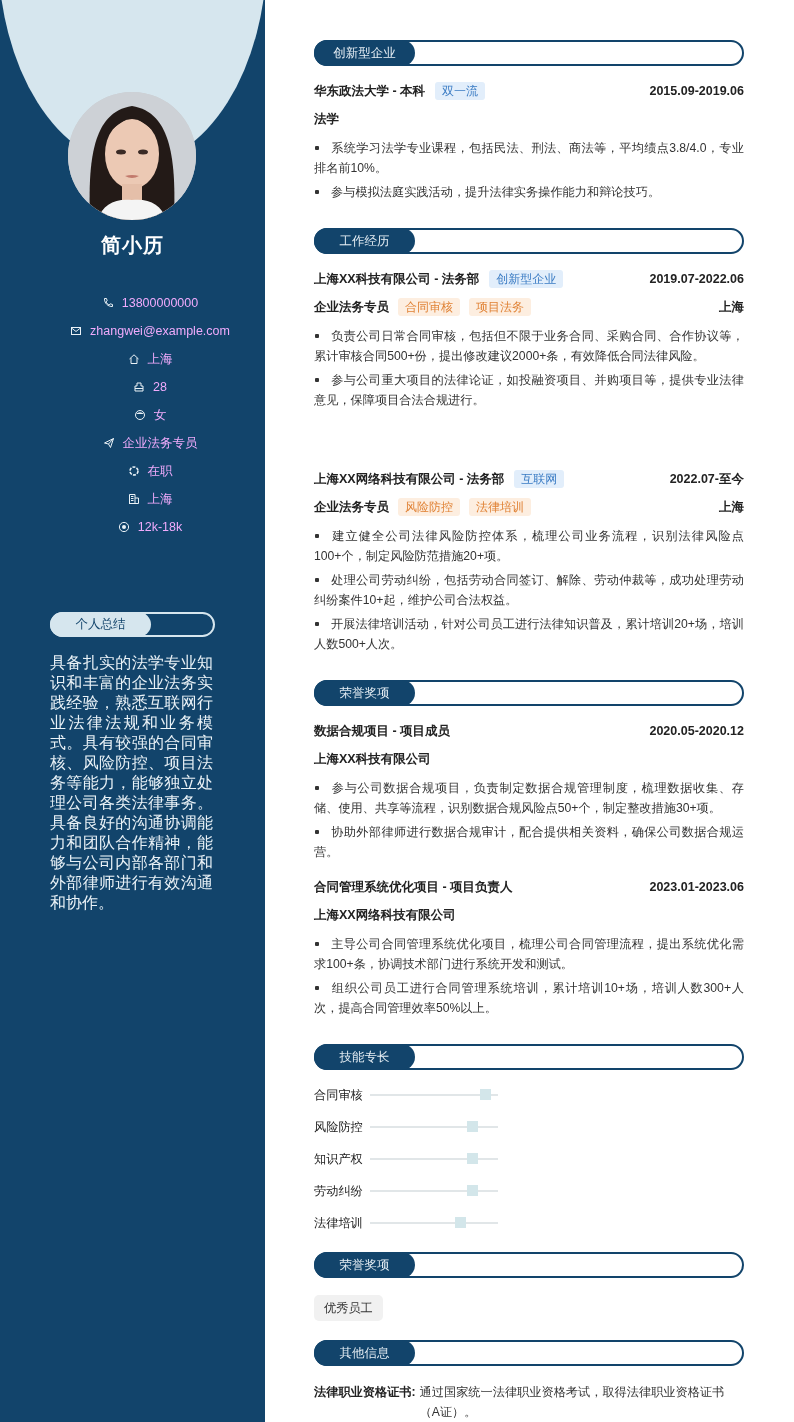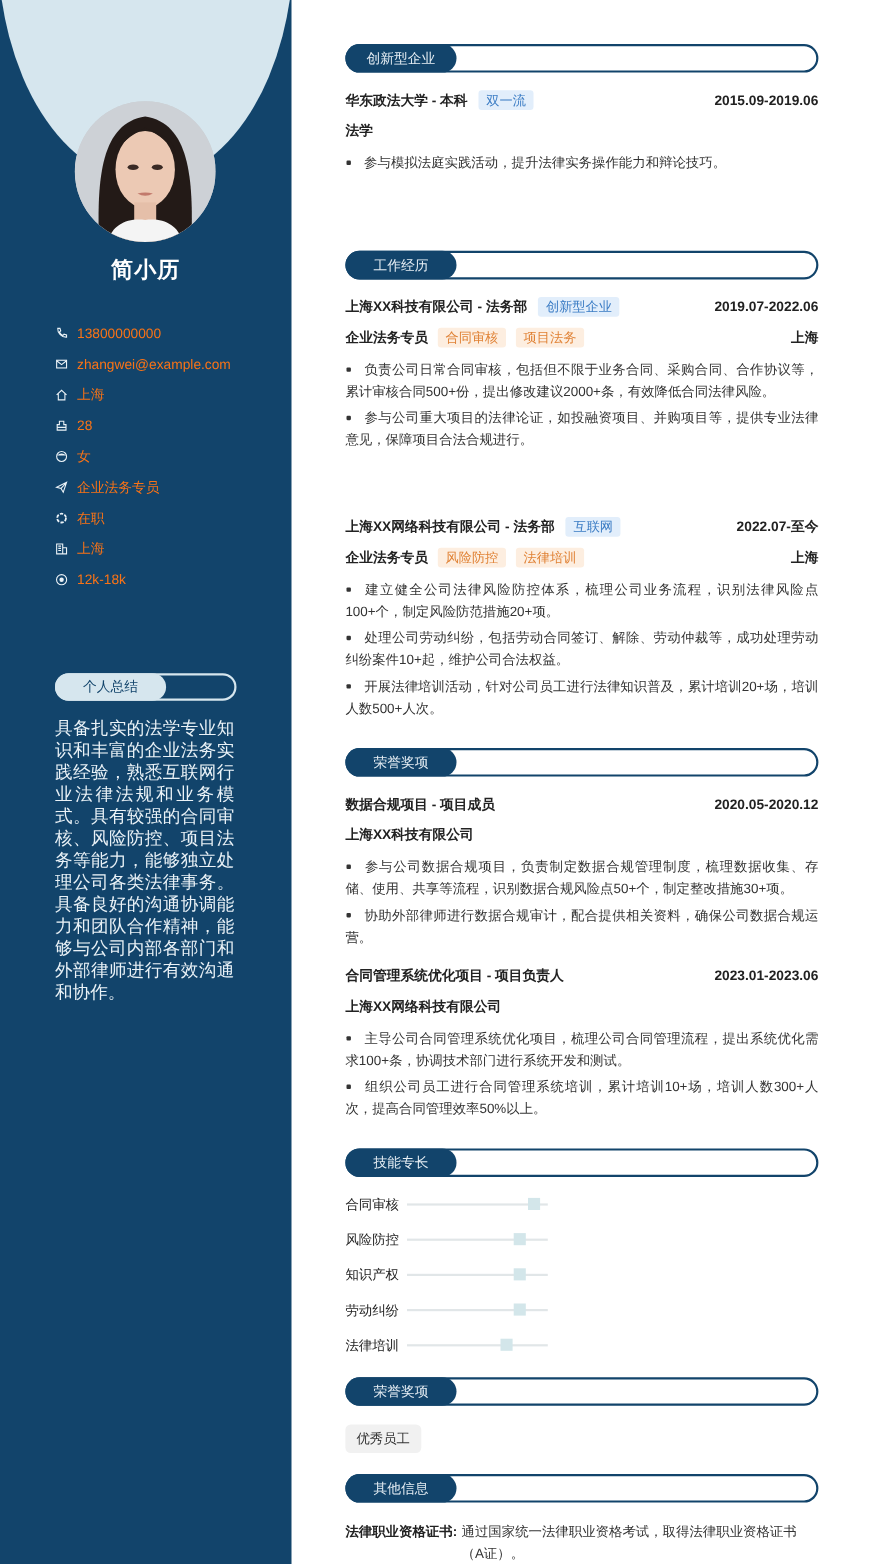--- a/index.html
+++ b/index.html
@@ -18,21 +18,21 @@
   .avatar {
     position: absolute; left: 68px; top: 92px; width: 128px; height: 128px;
     border-radius: 50%; overflow: hidden; background: #c9cdd2;
   }
   .avatar svg { width: 100%; height: 100%; display: block; }
   .name {
     position: absolute; left: 0; width: 265px; top: 232px; text-align: center;
     color: #ffffff; font-size: 20px; font-weight: bold; letter-spacing: 1px;
   }
   .info-list { position: absolute; left: 50px; top: 289px; width: 200px; }
-  .info-item { display: flex; align-items: center; height: 28px; color: #f97316; font-size: 12.5px; }
+  .info-item { display: flex; align-items: center; height: 28px; color: #f0abfc; font-size: 12.5px; justify-content: center; }
   .info-item .ico { width: 12px; height: 12px; margin-right: 8px; display: inline-flex; align-items: center; justify-content: center; }
   .info-item .ico svg { width: 12px; height: 12px; }
 
   .side-section-head {
     position: absolute; left: 50px; top: 612px; width: 165px; height: 25px;
     border: 2px solid #d6e6ee; border-radius: 13px;
   }
   .side-section-head .pill {
     position: absolute; left: -2px; top: -2px; height: 25px; width: 101px;
     background: #d6e6ee; border-radius: 13px; color: #12446b; font-size: 12.5px;
@@ -202,20 +202,21 @@
     <div class="l">
       <span class="t-bold">华东政法大学 - 本科</span>
       <span class="tag-blue">双一流</span>
     </div>
     <span class="date">2015.09-2019.06</span>
   </div>
   <div class="row" style="top:109px;">
     <span class="t-bold">法学</span>
   </div>
   <div class="bullets" style="top:138px;">
+    <p class="bullet"><span class="dot"></span><span>系统学习法学专业课程，包括民法、刑法、商法等，平均绩点3.8/4.0，专业排名前10%。</span></p>
     <p class="bullet"><span class="dot"></span><span>参与模拟法庭实践活动，提升法律实务操作能力和辩论技巧。</span></p>
   </div>
 
   <div class="sec-head" style="top:228px;">
     <div class="pill">工作经历</div>
   </div>
 
   <div class="row" style="top:269px;">
     <div class="l">
       <span class="t-bold">上海XX科技有限公司 - 法务部</span>

